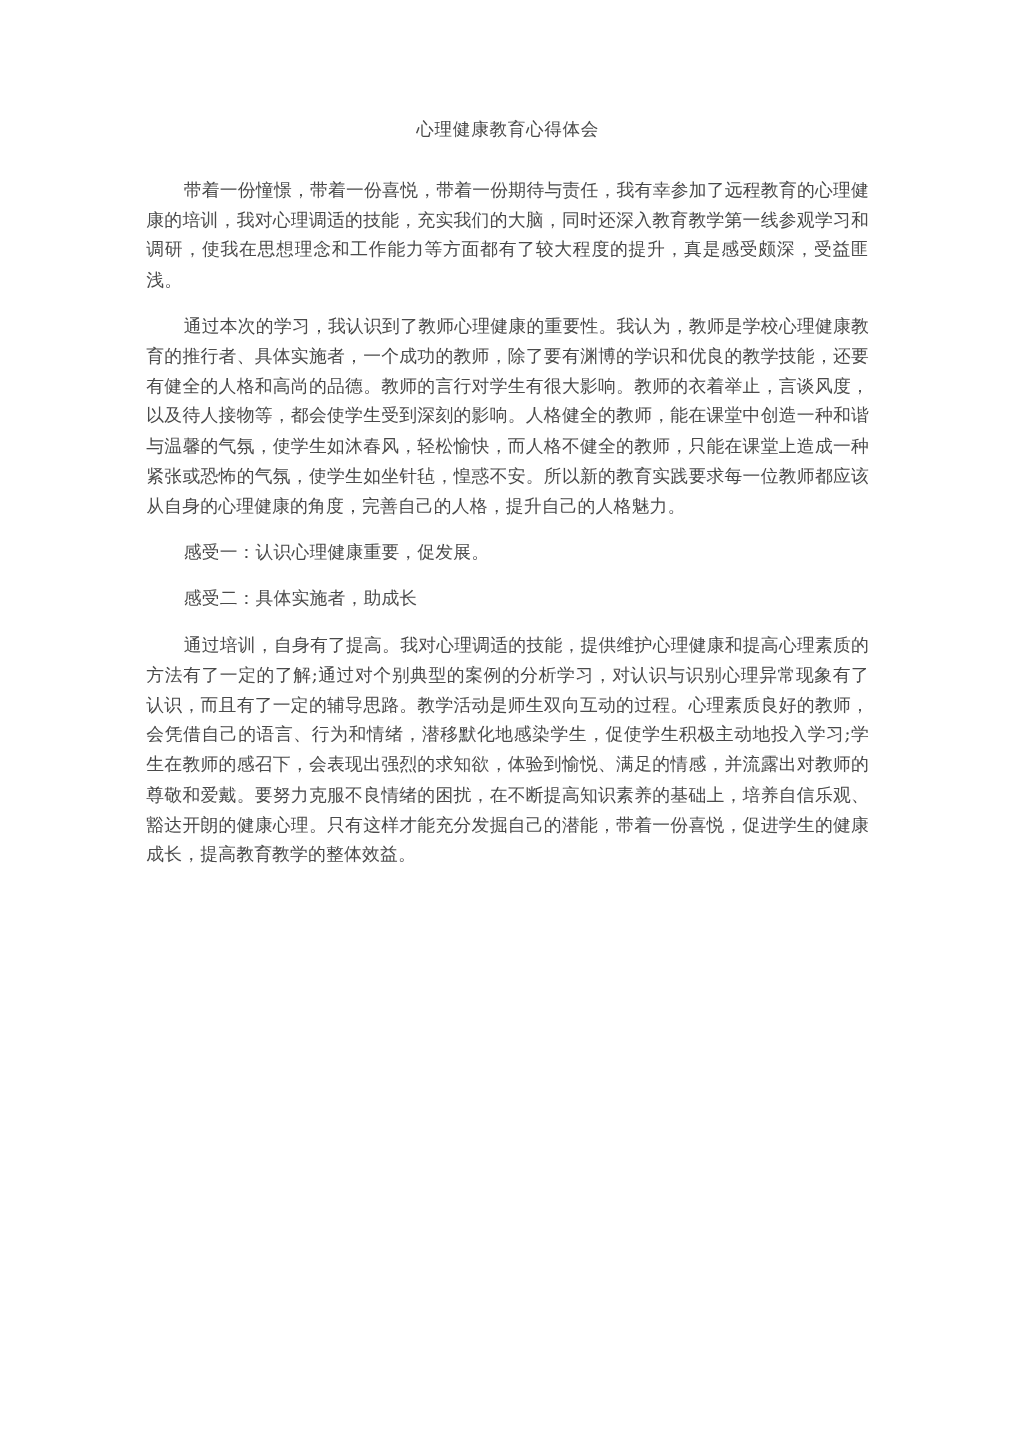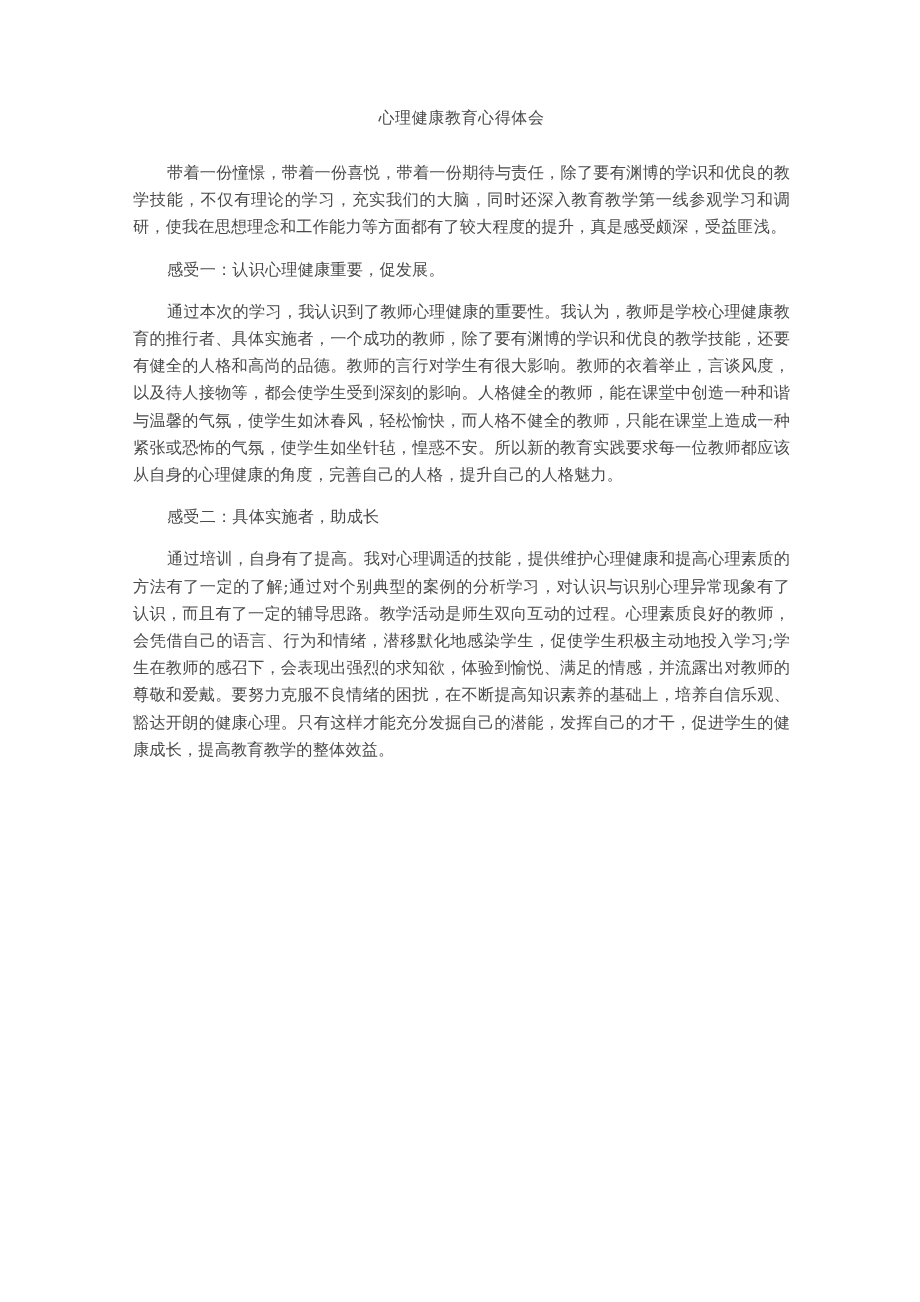--- a/index.html
+++ b/index.html
@@ -72,26 +72,26 @@
 </style>
 </head>
 <body>
 
 <div class="page">
 
   <div class="doc-body">
 
     <h1 class="doc-title">心理健康教育心得体会</h1>
 
-    <p class="para indent">带着一份憧憬，带着一份喜悦，带着一份期待与责任，除了要有渊博的学识和优良的教学技能，不仅有理论的学习，充实我们的大脑，同时还深入教育教学第一线参观学习和调研，使我在思想理念和工作能力等方面都有了较大程度的提升，真是感受颇深，受益匪浅。</p>
+    <p class="para indent">带着一份憧憬，带着一份喜悦，带着一份期待与责任，我有幸参加了远程教育的心理健康的培训，我对心理调适的技能，充实我们的大脑，同时还深入教育教学第一线参观学习和调研，使我在思想理念和工作能力等方面都有了较大程度的提升，真是感受颇深，受益匪浅。</p>
+
+    <p class="para indent">通过本次的学习，我认识到了教师心理健康的重要性。我认为，教师是学校心理健康教育的推行者、具体实施者，一个成功的教师，除了要有渊博的学识和优良的教学技能，还要有健全的人格和高尚的品德。教师的言行对学生有很大影响。教师的衣着举止，言谈风度，以及待人接物等，都会使学生受到深刻的影响。人格健全的教师，能在课堂中创造一种和谐与温馨的气氛，使学生如沐春风，轻松愉快，而人格不健全的教师，只能在课堂上造成一种紧张或恐怖的气氛，使学生如坐针毡，惶惑不安。所以新的教育实践要求每一位教师都应该从自身的心理健康的角度，完善自己的人格，提升自己的人格魅力。</p>
 
     <p class="para heading">感受一：认识心理健康重要，促发展。</p>
 
-    <p class="para indent">通过本次的学习，我认识到了教师心理健康的重要性。我认为，教师是学校心理健康教育的推行者、具体实施者，一个成功的教师，除了要有渊博的学识和优良的教学技能，还要有健全的人格和高尚的品德。教师的言行对学生有很大影响。教师的衣着举止，言谈风度，以及待人接物等，都会使学生受到深刻的影响。人格健全的教师，能在课堂中创造一种和谐与温馨的气氛，使学生如沐春风，轻松愉快，而人格不健全的教师，只能在课堂上造成一种紧张或恐怖的气氛，使学生如坐针毡，惶惑不安。所以新的教育实践要求每一位教师都应该从自身的心理健康的角度，完善自己的人格，提升自己的人格魅力。</p>
-
     <p class="para heading">感受二：具体实施者，助成长</p>
 
-    <p class="para indent">通过培训，自身有了提高。我对心理调适的技能，提供维护心理健康和提高心理素质的方法有了一定的了解;通过对个别典型的案例的分析学习，对认识与识别心理异常现象有了认识，而且有了一定的辅导思路。教学活动是师生双向互动的过程。心理素质良好的教师，会凭借自己的语言、行为和情绪，潜移默化地感染学生，促使学生积极主动地投入学习;学生在教师的感召下，会表现出强烈的求知欲，体验到愉悦、满足的情感，并流露出对教师的尊敬和爱戴。要努力克服不良情绪的困扰，在不断提高知识素养的基础上，培养自信乐观、豁达开朗的健康心理。只有这样才能充分发掘自己的潜能，发挥自己的才干，促进学生的健康成长，提高教育教学的整体效益。</p>
+    <p class="para indent">通过培训，自身有了提高。我对心理调适的技能，提供维护心理健康和提高心理素质的方法有了一定的了解;通过对个别典型的案例的分析学习，对认识与识别心理异常现象有了认识，而且有了一定的辅导思路。教学活动是师生双向互动的过程。心理素质良好的教师，会凭借自己的语言、行为和情绪，潜移默化地感染学生，促使学生积极主动地投入学习;学生在教师的感召下，会表现出强烈的求知欲，体验到愉悦、满足的情感，并流露出对教师的尊敬和爱戴。要努力克服不良情绪的困扰，在不断提高知识素养的基础上，培养自信乐观、豁达开朗的健康心理。只有这样才能充分发掘自己的潜能，带着一份喜悦，促进学生的健康成长，提高教育教学的整体效益。</p>
 
 
   </div>
 
 </div>
 
 </body></html>

